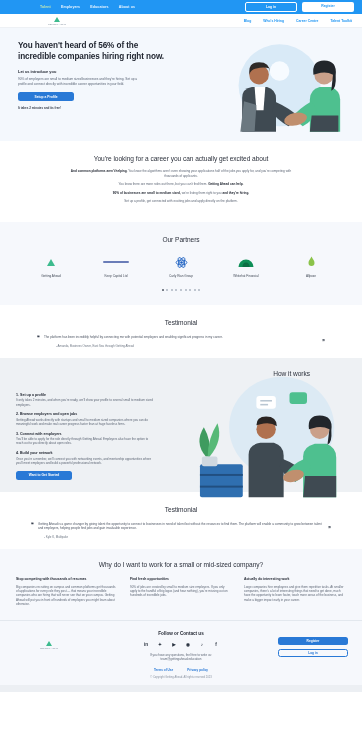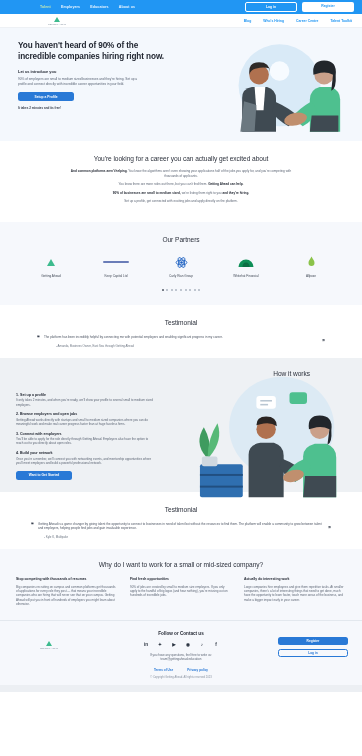--- a/index.html
+++ b/index.html
@@ -155,21 +155,21 @@
       <a>Blog</a>
       <a>Who's Hiring</a>
       <a>Career Centre</a>
       <a>Talent Toolkit</a>
     </div>
   </div>
 
   <div class="hero">
     <div class="hero-inner">
       <div class="hero-left">
-        <h1 class="hero-title">You haven't heard of 90% of the incredible companies hiring right now.</h1>
+        <h1 class="hero-title">You haven't heard of 56% of the incredible companies hiring right now.</h1>
         <div class="hero-sub">Let us introduce you</div>
         <div class="hero-body">90% of employers are small to medium sized businesses and they're hiring. Set up a profile and connect directly with incredible career opportunities in your field.</div>
         <div class="cta-blue">Setup a Profile</div>
         <div class="hero-note">It takes 2 minutes and its free!</div>
       </div>
       <div class="hero-right">
         <svg viewBox="0 0 160 110" width="148" height="98" style="position:absolute;right:-6px;top:-2px">
           <circle cx="84" cy="52" r="46" fill="#d9eaf7"></circle>
           <circle cx="84" cy="36" r="11" fill="#f7fbff"></circle>
 

